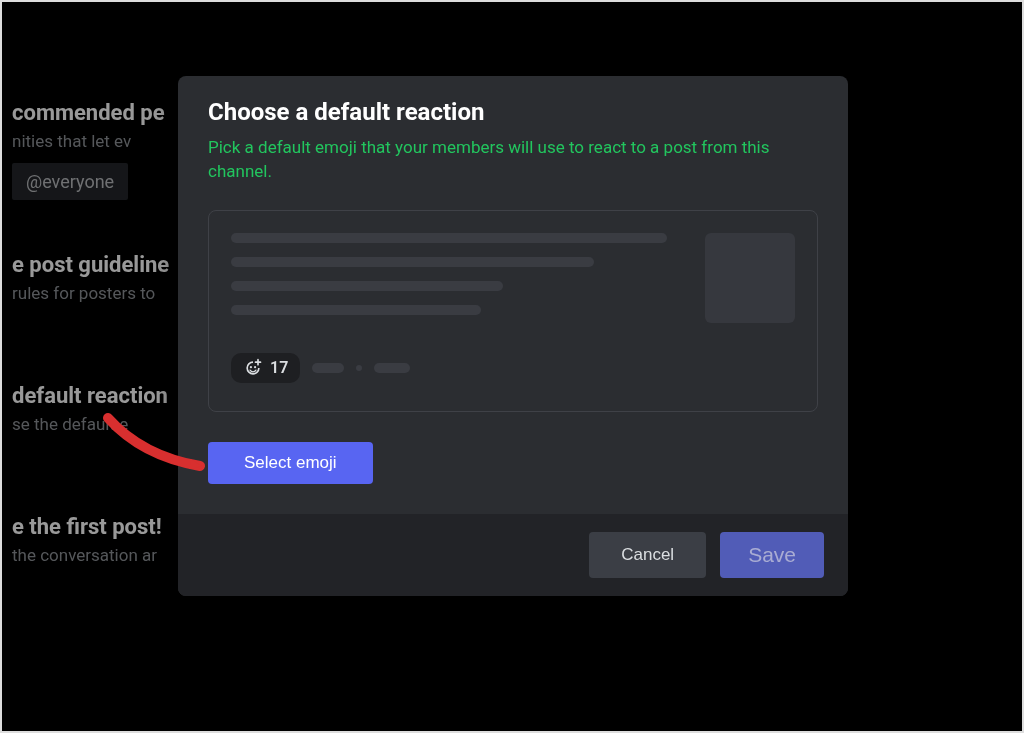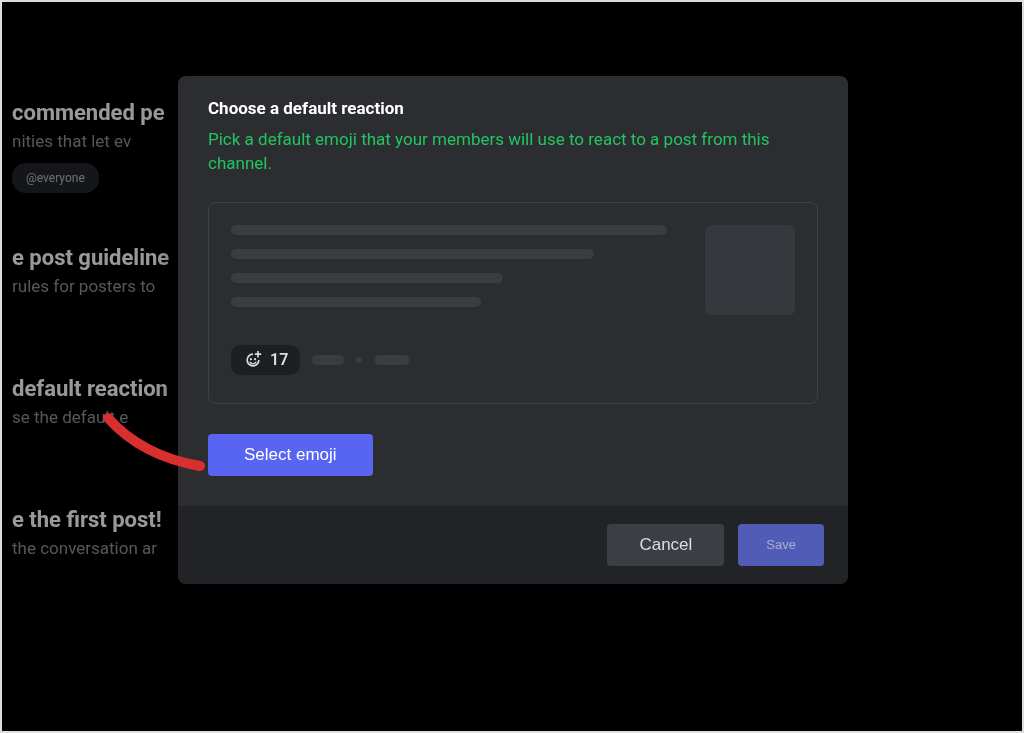--- a/index.html
+++ b/index.html
@@ -39,41 +39,41 @@
     .bg-text {
       font-size: 17px;
       color: #8e9297;
       margin: 4px 0;
     }
     .bg-tag {
       display: inline-block;
       background: #23262b;
       color: #b9bbbe;
       padding: 8px 14px;
-      border-radius: 14px;
+      border-radius: 2px;
       margin-top: 8px;
-      font-size: 12px;
+      font-size: 18px;
     }
     .modal {
       position: absolute;
       left: 176px;
       top: 74px;
       width: 670px;
       background: #2b2d31;
       border-radius: 8px;
       box-shadow: 0 8px 24px rgba(0,0,0,0.6);
       display: flex;
       flex-direction: column;
     }
     .modal-body {
       padding: 22px 30px 30px 30px;
     }
     .modal-title {
       color: #fff;
-      font-size: 17px;
+      font-size: 24px;
       font-weight: 700;
       margin-bottom: 10px;
     }
     .modal-desc {
       color: #22c55e;
       font-size: 17px;
       line-height: 1.4;
       margin-bottom: 26px;
     }
     .preview-card {
@@ -165,21 +165,21 @@
       font-size: 17px;
       font-weight: 500;
       cursor: pointer;
     }
     .btn-save {
       background: #5a66d1;
       color: #c1c5f1;
       border: none;
       padding: 11px 28px;
       border-radius: 4px;
-      font-size: 13px;
+      font-size: 21px;
       font-weight: 500;
       cursor: pointer;
       opacity: 0.85;
     }
     .arrow-annotation {
       position: absolute;
       left: 100px;
       top: 402px;
       pointer-events: none;
       z-index: 50;

